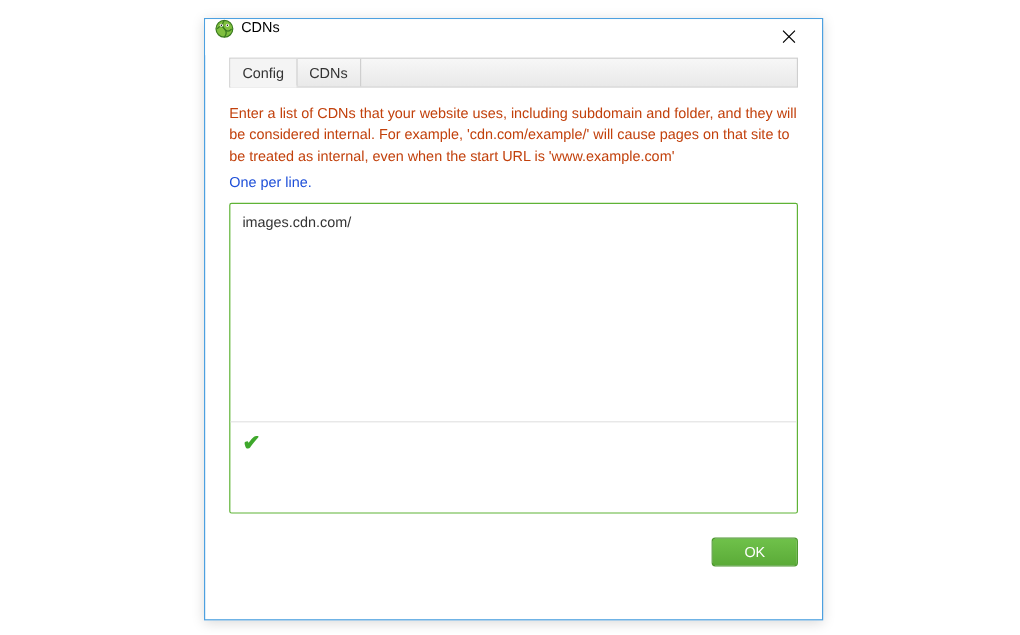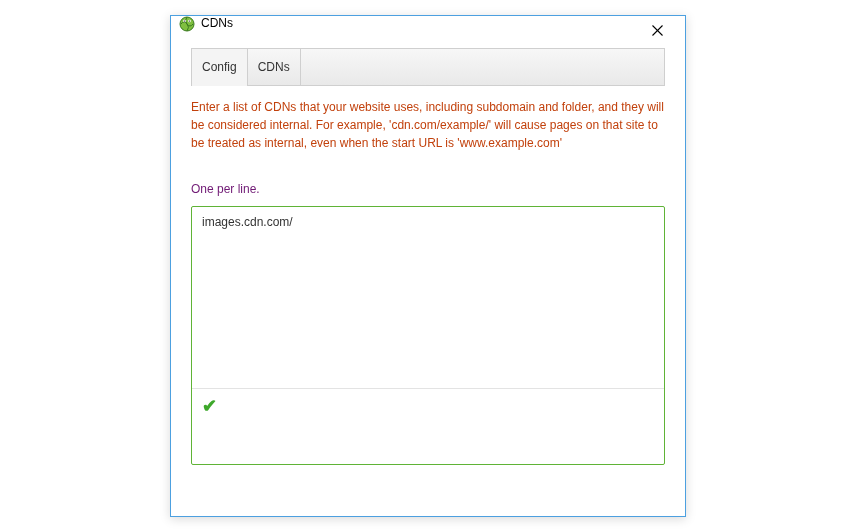--- a/index.html
+++ b/index.html
@@ -52,21 +52,21 @@
       cursor: pointer;
     }
     .close-btn svg {
       width: 11px;
       height: 11px;
     }
     .content {
       padding: 0 20px 14px 20px;
     }
     .tabs-bar {
-      height: 38px;
+      height: 25px;
       background: linear-gradient(#f7f7f7, #e9e9e9);
       border: 1px solid #cfcfcf;
       display: flex;
       align-items: stretch;
       margin-top: 2px;
     }
     .tab {
       padding: 0 10px;
       display: flex;
       align-items: center;
@@ -88,23 +88,23 @@
       height: 2px;
       background: #f4f4f4;
     }
     .description {
       margin-top: 12px;
       font-size: 12px;
       color: #c2410c;
       line-height: 1.5;
     }
     .sub-label {
-      margin-top: 30px;
-      font-size: 12px;
-      color: #701a75;
+      margin-top: 6px;
+      font-size: 12px;
+      color: #1d4ed8;
     }
     .input-wrap {
       margin-top: 10px;
       border: 1px solid #5fb336;
       border-radius: 2px;
       height: 259px;
       display: flex;
       flex-direction: column;
       background: #fff;
     }
@@ -190,15 +190,20 @@
 
     <p class="sub-label">One per line.</p>
 
     <div class="input-wrap">
       <textarea class="cdn-textarea" style="">images.cdn.com/</textarea>
       <div class="status-strip">
         <span class="checkmark">✔</span>
       </div>
     </div>
 
+    <div class="button-row">
+      <button class="ok-btn">
+        <span>OK</span>
+      </button>
+    </div>
 
   </div>
 </div>
 
 </body></html>

